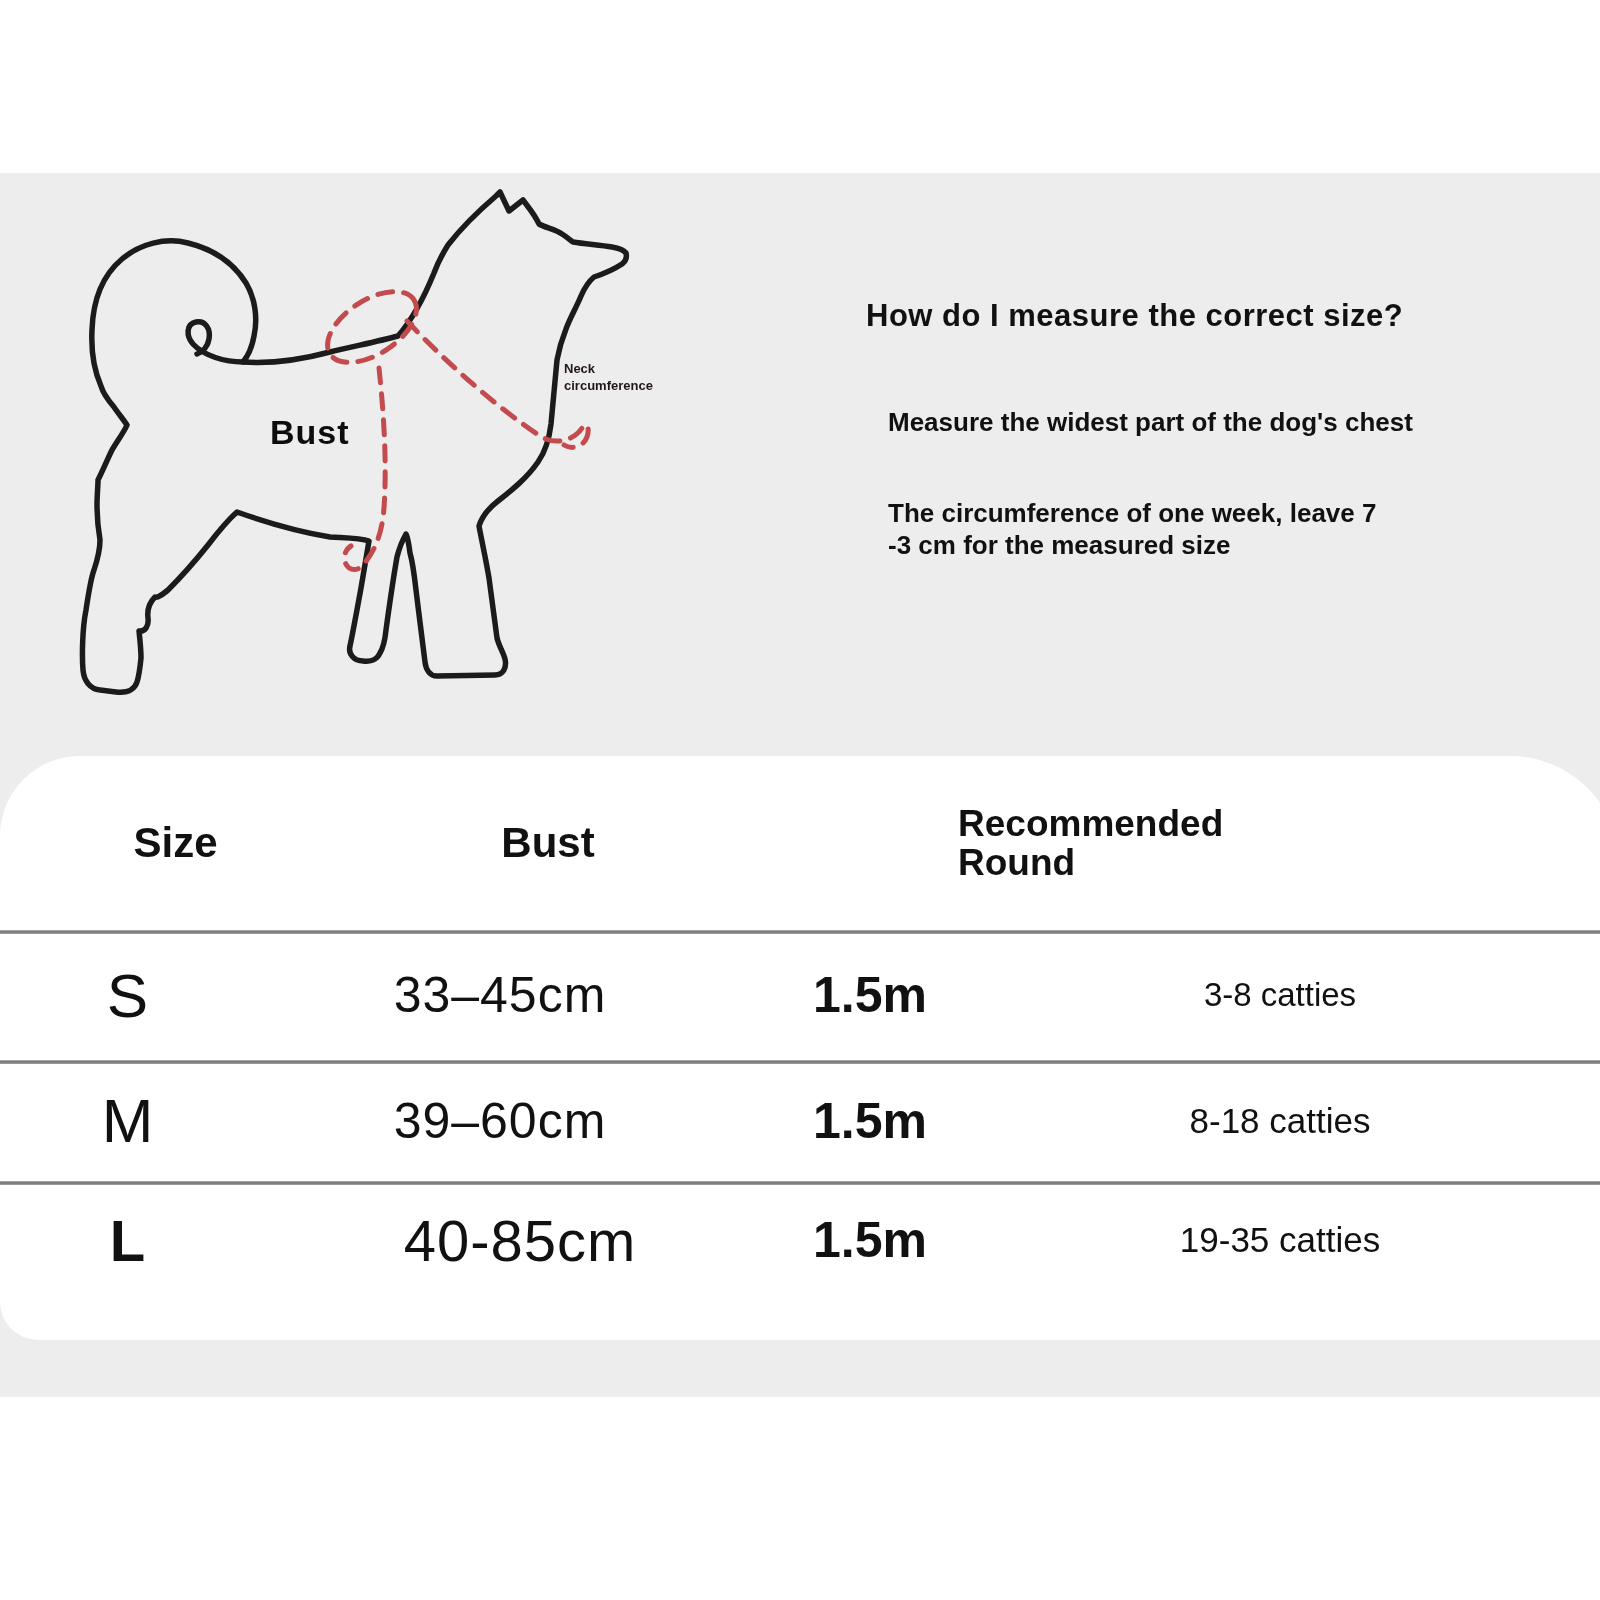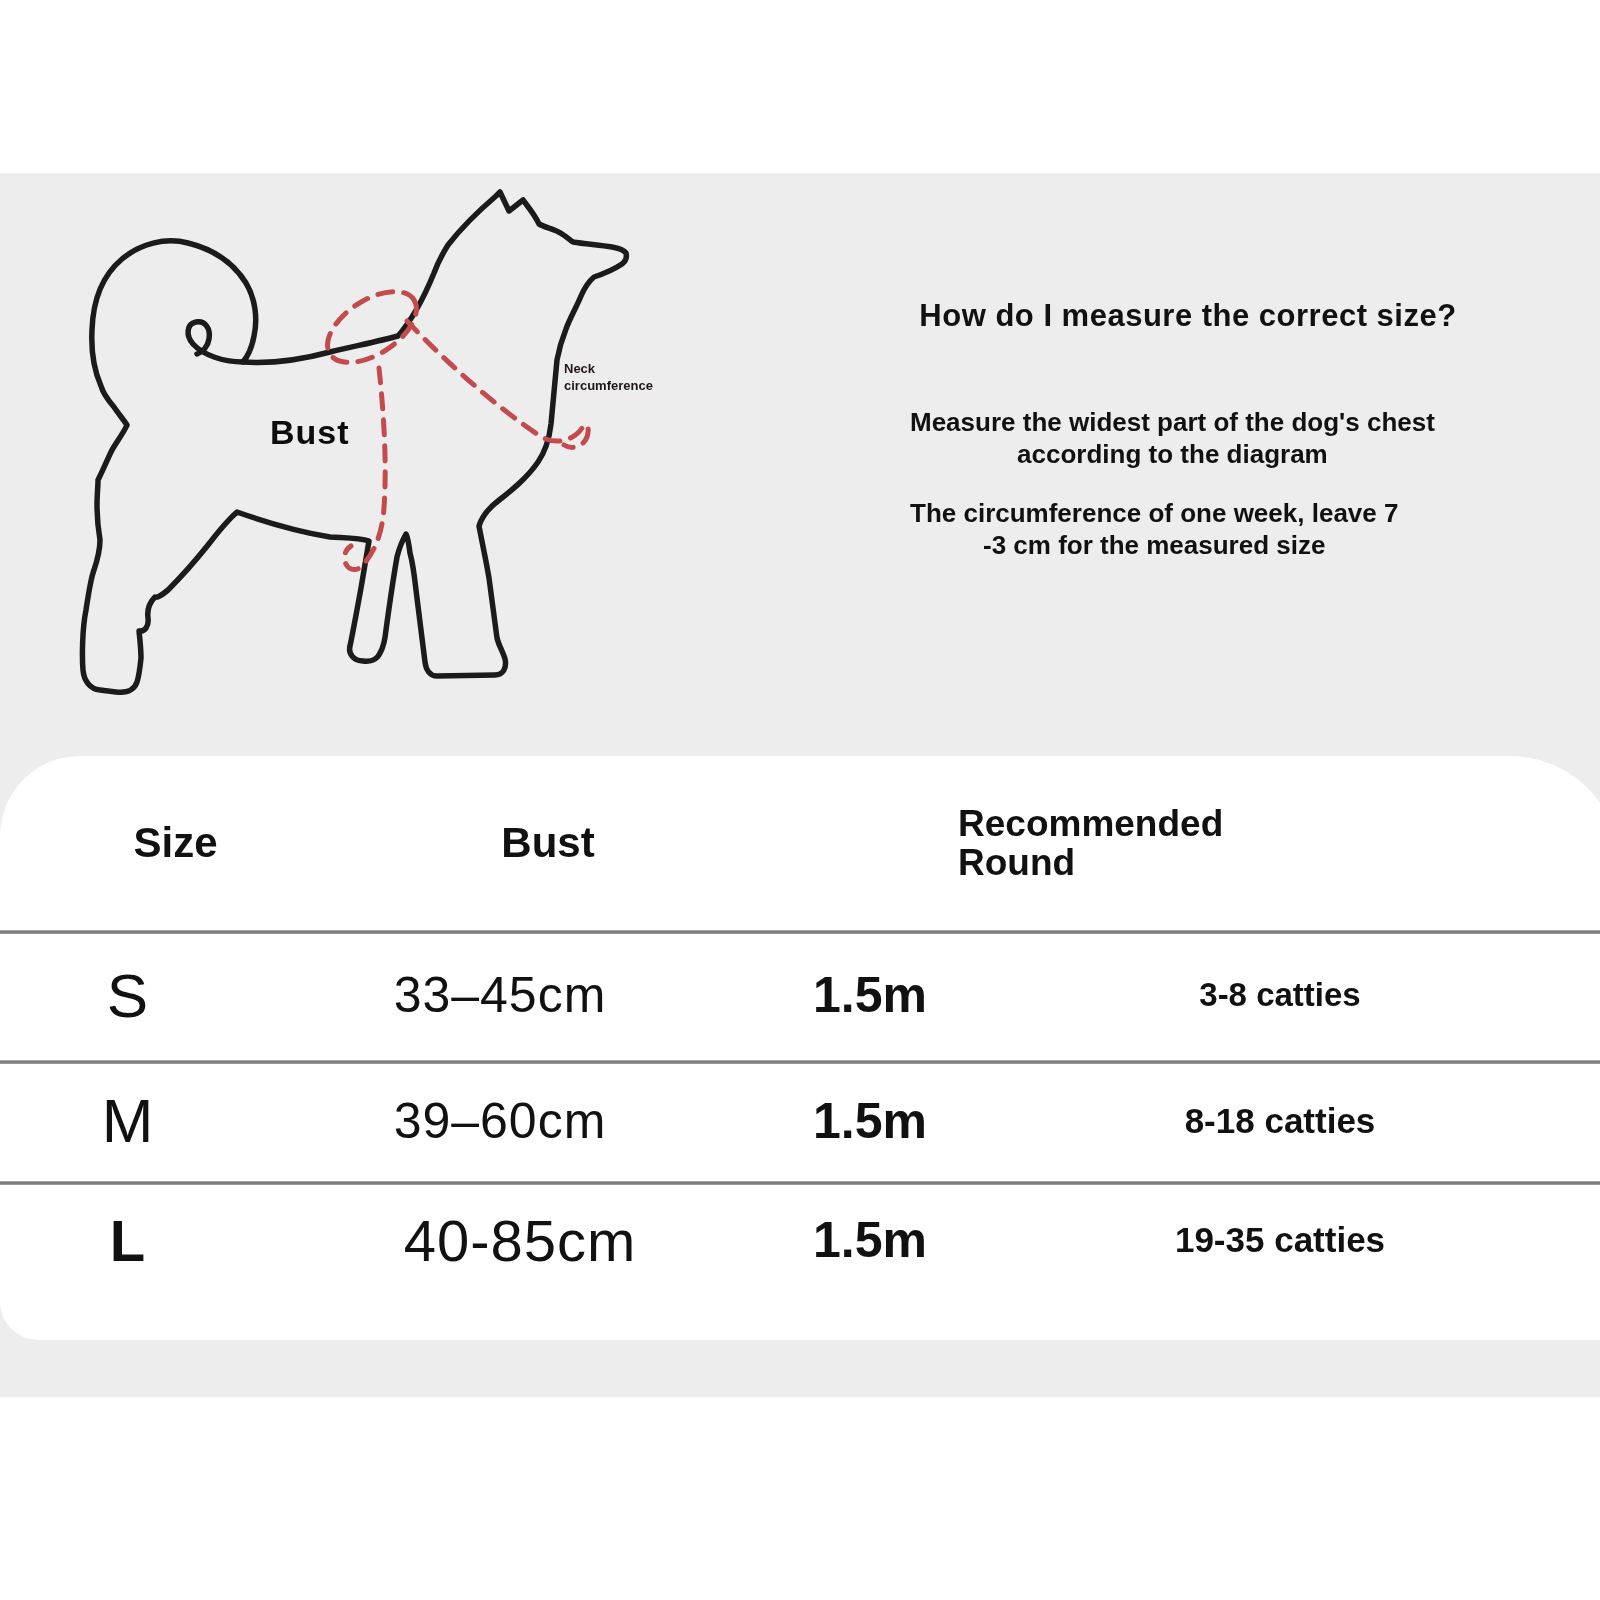--- a/index.html
+++ b/index.html
@@ -15,21 +15,21 @@
   }
   .dog-svg{position:absolute;left:0;top:0;width:700px;height:720px;}
   .bust-label{
     position:absolute;left:270px;top:413px;
     font-size:34px;font-weight:bold;color:#0d0d0d;letter-spacing:1px;
   }
   .neck-label{
     position:absolute;left:564px;top:360px;width:120px;
     font-size:13px;font-weight:bold;color:#241616;line-height:17px;
   }
-  .howto{position:absolute;left:888px;top:298px;width:600px;text-align:center;}
+  .howto{position:absolute;left:866px;top:298px;width:600px;}
   .howto-title{font-size:31px;font-weight:bold;letter-spacing:0.5px;}
   .howto-step{position:absolute;left:22px;font-size:26px;font-weight:bold;line-height:32px;}
   .howto-step span{display:block;}
   .step1{top:108px;}
   .step2{top:199px;}
   .card{
     position:absolute;left:0;top:756px;width:1620px;height:584px;
     background:#ffffff;
     border-radius:80px 110px 0 38px;
   }
@@ -51,21 +51,21 @@
   .h-size{font-size:42px;font-weight:bold;}
   .h-bust{font-size:42px;font-weight:bold;}
   .h-rope{font-size:32px;font-weight:bold;}
   .h-weight{text-align:left !important;padding-left:165px;}
   .h-weight div{font-size:37px;font-weight:bold;line-height:39px;max-width:285px;}
   .v-size{font-size:62px;font-weight:400;}
   .row-l .v-size{font-size:58px;font-weight:bold;}
   .v-bust{font-size:50px;font-weight:400;letter-spacing:1px;}
   .row-l .v-bust{font-size:58px;transform:translateX(20px);}
   .v-rope{font-size:50px;font-weight:bold;transform:translateX(-35px);}
-  .v-weight{font-size:33px;font-weight:bold;}
+  .v-weight{font-size:33px;font-weight:normal;}
   .row-m .v-weight{font-size:35px;}
   .row-l .v-weight{font-size:35px;}
 </style>
 </head>
 <body>
 
 <div class="panel"></div>
 
 <svg class="dog-svg" viewBox="0 0 700 720">
 
@@ -158,21 +158,20 @@
 <div class="bust-label">Bust</div>
 <div class="neck-label">
   <span style="display:block;">Neck</span>
   <span style="display:block;">circumference</span>
 </div>
 
 <div class="howto">
   <div class="howto-title">How do I measure the correct size?</div>
   <div class="howto-step step1">
     <span>Measure the widest part of the dog's chest</span>
-    <span>according to the diagram</span>
   </div>
   <div class="howto-step step2">
     <span>The circumference of one week, leave 7</span>
     <span>-3 cm for the measured size</span>
   </div>
 </div>
 
 <div class="card">
   <div class="t-row row-header">
     <div class="h-size">Size</div>

